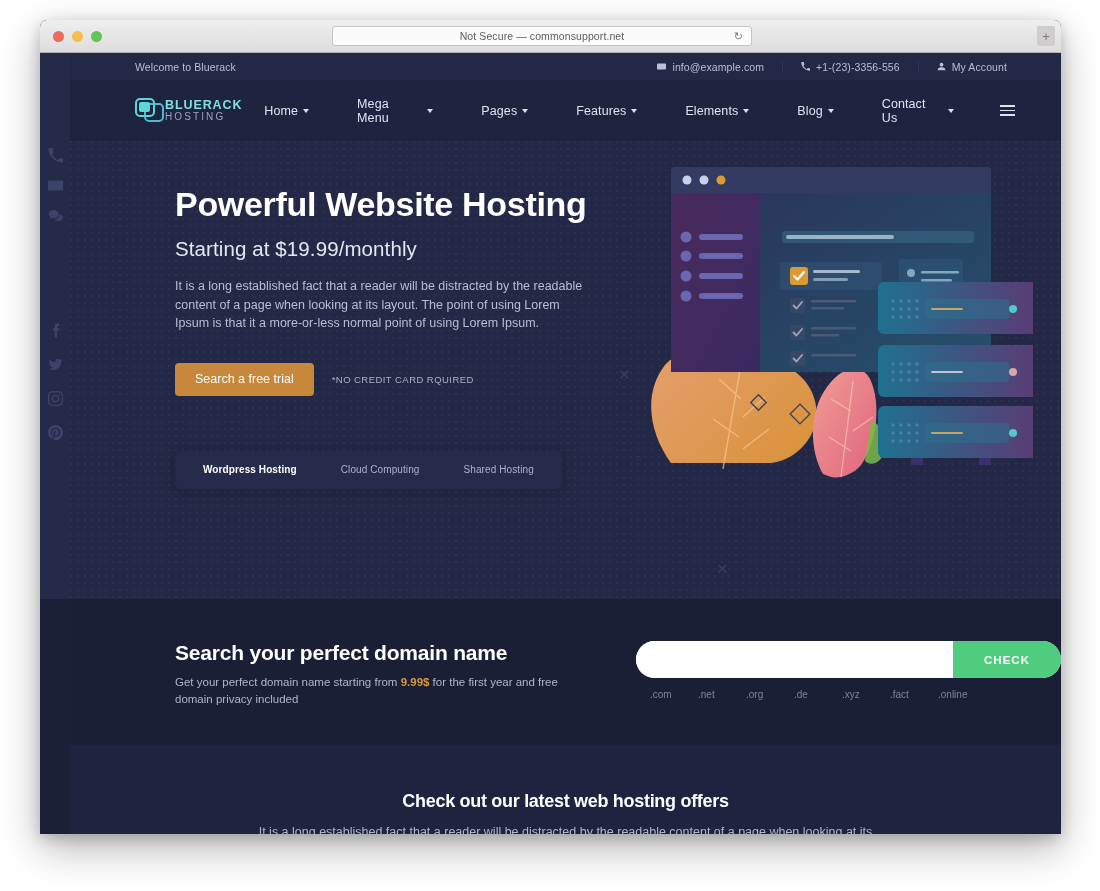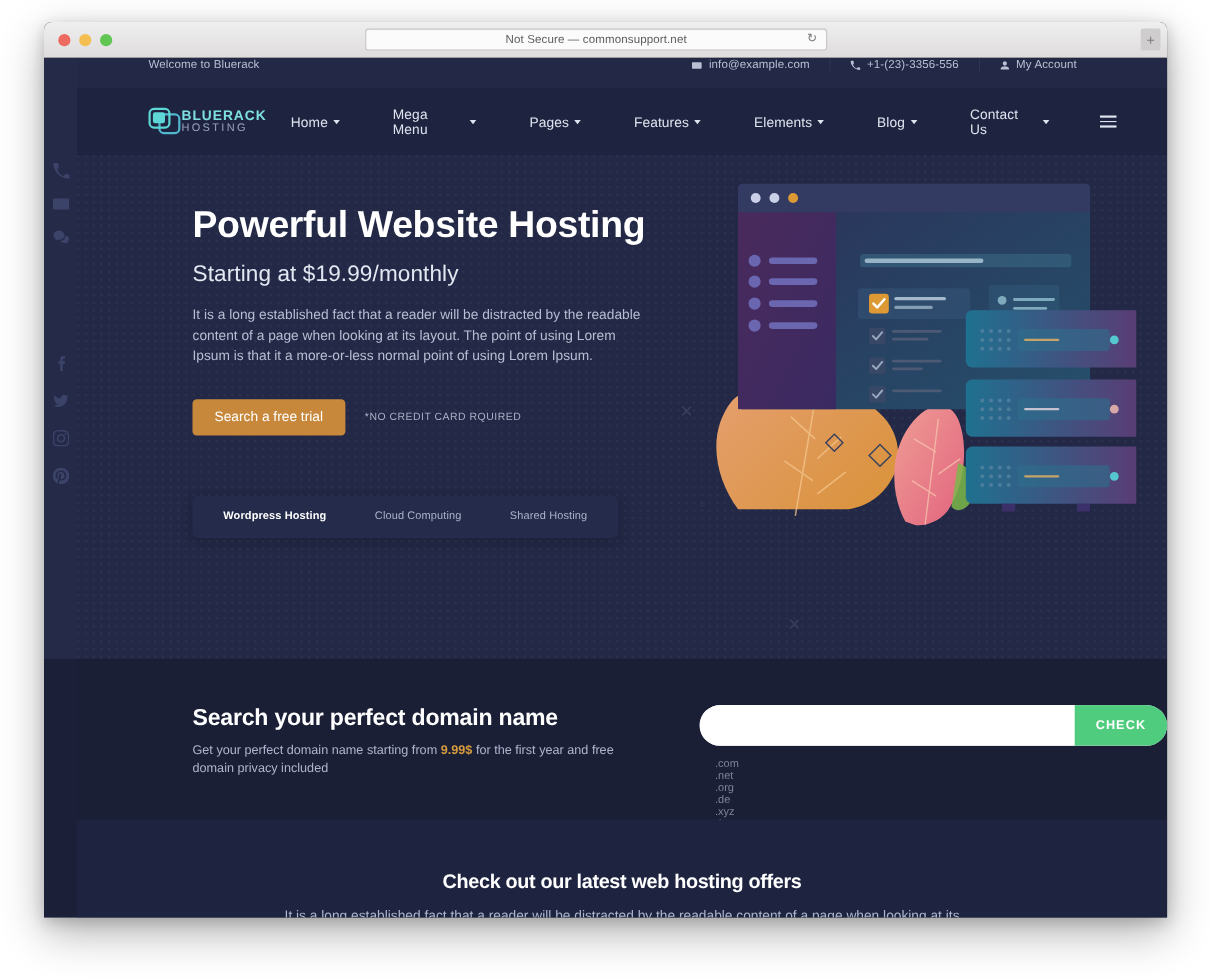--- a/index.html
+++ b/index.html
@@ -69,22 +69,22 @@
   }
   .rail-top { margin-top: 95px; display: flex; flex-direction: column; gap: 15px; }
   .rail-bot { margin-top: 100px; display: flex; flex-direction: column; gap: 19px; }
   .rail-icon { width: 15px; height: 15px; fill: #3c4369; display: block; }
 
   
   .topbar {
     position: relative; z-index: 5;
     height: 27px; margin-left: 30px;
     background: #222845;
-    display: flex; align-items: flex-start;
-    padding: 0 64px 0 65px;
+    display: flex; align-items: center;
+    padding: 0 36px 0 65px;
     font-size: 10.5px; color: #b9bfd4;
   }
   .topbar .welcome { flex: 1; letter-spacing: .1px; }
   .topbar .contacts { display: flex; align-items: center; gap: 0; }
   .ci { display: flex; align-items: center; gap: 6px; padding: 0 18px; }
   .ci + .ci { border-left: 1px solid #2e3556; }
   .ci svg { fill: #b9bfd4; width: 9px; height: 9px; }
   .ci span { letter-spacing: .1px; }
 
   
@@ -194,26 +194,26 @@
     border-radius: 19px; overflow: hidden;
     background: #fff;
   }
   .search-wrap input {
     flex: 1; border: none; outline: none;
     padding: 0 20px; font-size: 13px;
     font-family: "Liberation Sans", sans-serif;
     color: #222;
   }
   .btn-check {
-    width: 84px; background: #4fcc7d; color: #fff;
+    width: 108px; background: #4fcc7d; color: #fff;
     border: none; font-size: 11.5px; font-weight: bold;
     letter-spacing: 1px; cursor: pointer;
     font-family: "Liberation Sans", sans-serif;
   }
-  .tlds { margin-top: 11px; display: flex; padding-left: 14px; flex-direction: column; }
+  .tlds { margin-top: 11px; display: flex; padding-left: 14px; }
   .tld { font-size: 10px; color: #7c8399; width: 48px; }
 
   
   .offers {
     position: relative; margin-left: 30px;
     background: #1e2440; height: 89px;
     text-align: center; padding-top: 46px;
   }
   .offers h3 { font-size: 18px; color: #fff; font-weight: bold; letter-spacing: -.3px; }
   .offers p { margin: 11px auto 0; width: 640px; font-size: 12.5px; color: #aeb5cc; line-height: 1.5; }

